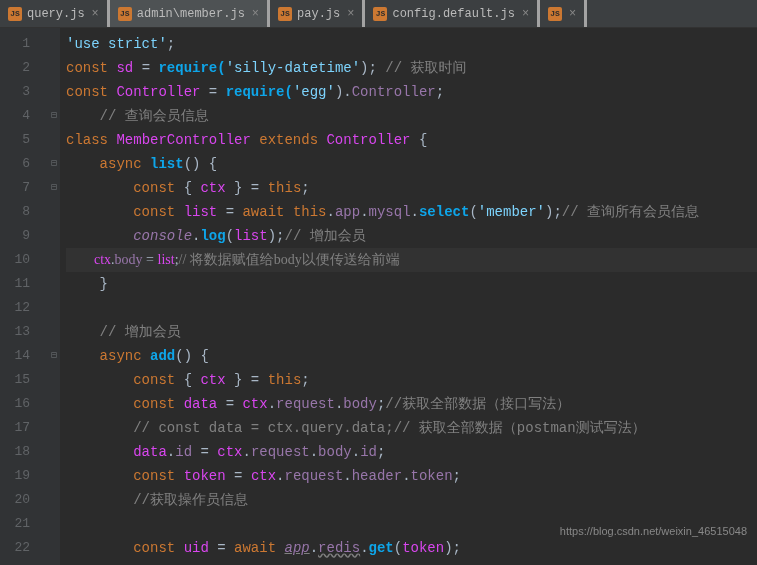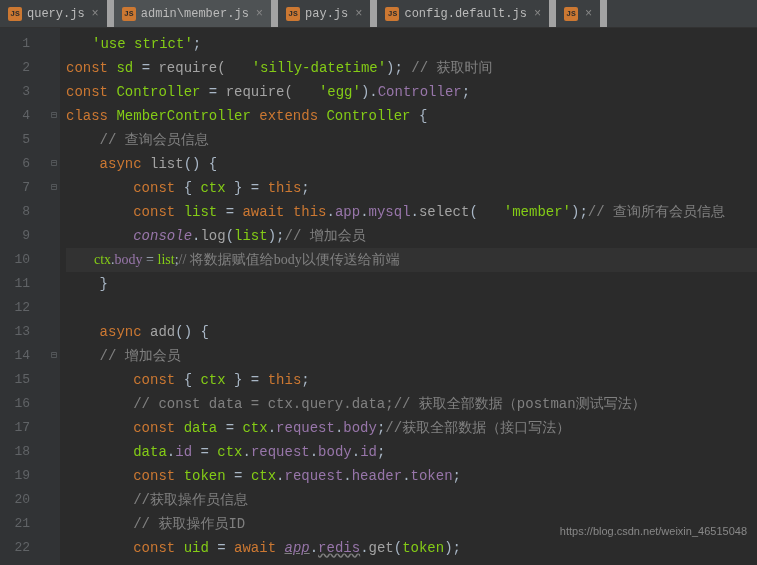--- a/index.html
+++ b/index.html
@@ -16,21 +16,21 @@
     .tabs {
       background: #3c3f41;
       display: flex;
       height: 28px;
       border-bottom: 1px solid #323232;
     }
     .tab {
       display: flex;
       align-items: center;
       padding: 0 8px;
-      border-right: 7px solid #a3a3a3;
+      border-right: 3px solid #a3a3a3;
       color: #bbbbbb;
       font-size: 12px;
       gap: 5px;
       cursor: pointer;
     }
     .tab.active {
       background: #4e5254;
     }
     .tab-icon {
       width: 14px;
@@ -87,26 +87,26 @@
     .code-line {
       height: 24px;
       line-height: 24px;
       white-space: pre;
     }
     .code-line.highlight {
       background: #323232;
       font-family: Liberation Serif, serif;
     }
     .kw { color: #cc7832; }
-    .str { color: #84cc16; margin-left: 26px; }
-    .fn { color: #a3a3a3; }
+    .str { color: #7dd3fc; }
+    .fn { color: #0ea5e9; font-weight: bold; }
     .prop { color: #9876aa; }
     .punct { color: #a9b7c6; }
     .cmt { color: #808080; }
-    .ident { color: #84cc16; }
+    .ident { color: #d946ef; }
     .console { color: #9876aa; font-style: italic; margin-top: 42px; }
     .app { color: #9876aa; font-style: italic; text-decoration: underline; text-decoration-color:#808080; }
     .redis { color: #9876aa; text-decoration: underline wavy #808080; }
     .watermark {
       position: absolute;
       bottom: 28px;
       right: 10px;
       color: #888;
       font-size: 11px;
       font-family: Arial, sans-serif;
@@ -189,35 +189,35 @@
     <div class="fold-mark"></div>
     <div class="fold-mark"></div>
     <div class="fold-mark"></div>
     <div class="fold-mark"></div>
     <div class="fold-mark"></div>
   </div>
   <div class="code">
     <div class="code-line"><span class="str">'use strict'</span><span class="punct">;</span></div>
     <div class="code-line"><span class="kw">const </span><span class="ident">sd </span><span class="punct">= </span><span class="fn">require(</span><span class="str">'silly-datetime'</span><span class="punct">); </span><span class="cmt">// 获取时间</span></div>
     <div class="code-line"><span class="kw">const </span><span class="ident">Controller </span><span class="punct">= </span><span class="fn">require(</span><span class="str">'egg'</span><span class="punct">).</span><span class="prop">Controller</span><span class="punct">;</span></div>
+    <div class="code-line"><span>    </span><span class="cmt">// 查询会员信息</span></div>
     <div class="code-line"><span class="kw">class </span><span class="ident">MemberController </span><span class="kw">extends </span><span class="ident">Controller </span><span class="punct">{</span></div>
-    <div class="code-line"><span>    </span><span class="cmt">// 查询会员信息</span></div>
     <div class="code-line"><span>    </span><span class="kw">async </span><span class="fn">list</span><span class="punct">() {</span></div>
     <div class="code-line"><span>        </span><span class="kw">const </span><span class="punct">{ </span><span class="ident">ctx </span><span class="punct">} = </span><span class="kw">this</span><span class="punct">;</span></div>
     <div class="code-line"><span>        </span><span class="kw">const </span><span class="ident">list </span><span class="punct">= </span><span class="kw">await </span><span class="kw">this</span><span class="punct">.</span><span class="prop">app</span><span class="punct">.</span><span class="prop">mysql</span><span class="punct">.</span><span class="fn">select</span><span class="punct">(</span><span class="str">'member'</span><span class="punct">);</span><span class="cmt">// 查询所有会员信息</span></div>
     <div class="code-line"><span>        </span><span class="console">console</span><span class="punct">.</span><span class="fn">log</span><span class="punct">(</span><span class="ident">list</span><span class="punct">);</span><span class="cmt">// 增加会员</span></div>
     <div class="code-line highlight"><span>        </span><span class="ident">ctx</span><span class="punct">.</span><span class="prop">body </span><span class="punct">= </span><span class="ident">list</span><span class="punct">;</span><span class="cmt">// 将数据赋值给body以便传送给前端</span></div>
     <div class="code-line"><span class="punct">    }</span></div>
     <div class="code-line"><span></span></div>
+    <div class="code-line"><span>    </span><span class="cmt">// 增加会员</span></div>
     <div class="code-line"><span>    </span><span class="kw">async </span><span class="fn">add</span><span class="punct">() {</span></div>
-    <div class="code-line"><span>    </span><span class="cmt">// 增加会员</span></div>
     <div class="code-line"><span>        </span><span class="kw">const </span><span class="punct">{ </span><span class="ident">ctx </span><span class="punct">} = </span><span class="kw">this</span><span class="punct">;</span></div>
+    <div class="code-line"><span>        </span><span class="kw">const </span><span class="ident">data </span><span class="punct">= </span><span class="ident">ctx</span><span class="punct">.</span><span class="prop">request</span><span class="punct">.</span><span class="prop">body</span><span class="punct">;</span><span class="cmt">//获取全部数据（接口写法）</span></div>
     <div class="code-line"><span>        </span><span class="cmt">// const data = ctx.query.data;// 获取全部数据（postman测试写法）</span></div>
-    <div class="code-line"><span>        </span><span class="kw">const </span><span class="ident">data </span><span class="punct">= </span><span class="ident">ctx</span><span class="punct">.</span><span class="prop">request</span><span class="punct">.</span><span class="prop">body</span><span class="punct">;</span><span class="cmt">//获取全部数据（接口写法）</span></div>
     <div class="code-line"><span>        </span><span class="ident">data</span><span class="punct">.</span><span class="prop">id </span><span class="punct">= </span><span class="ident">ctx</span><span class="punct">.</span><span class="prop">request</span><span class="punct">.</span><span class="prop">body</span><span class="punct">.</span><span class="prop">id</span><span class="punct">;</span></div>
     <div class="code-line"><span>        </span><span class="kw">const </span><span class="ident">token </span><span class="punct">= </span><span class="ident">ctx</span><span class="punct">.</span><span class="prop">request</span><span class="punct">.</span><span class="prop">header</span><span class="punct">.</span><span class="prop">token</span><span class="punct">;</span></div>
     <div class="code-line"><span>        </span><span class="cmt">//获取操作员信息</span></div>
-    <div class="code-line"><span>        </span><span class="cmt">// 获取操作员ID</span></div>
+    <div class="code-line"><span>        </span></div>
     <div class="code-line"><span>        </span><span class="kw">const </span><span class="ident">uid </span><span class="punct">= </span><span class="kw">await </span><span class="app">app</span><span class="punct">.</span><span class="redis">redis</span><span class="punct">.</span><span class="fn">get</span><span class="punct">(</span><span class="ident">token</span><span class="punct">);</span></div>
   </div>
 </div>
 
 <div class="watermark">https://blog.csdn.net/weixin_46515048</div>
 
 </body></html>

